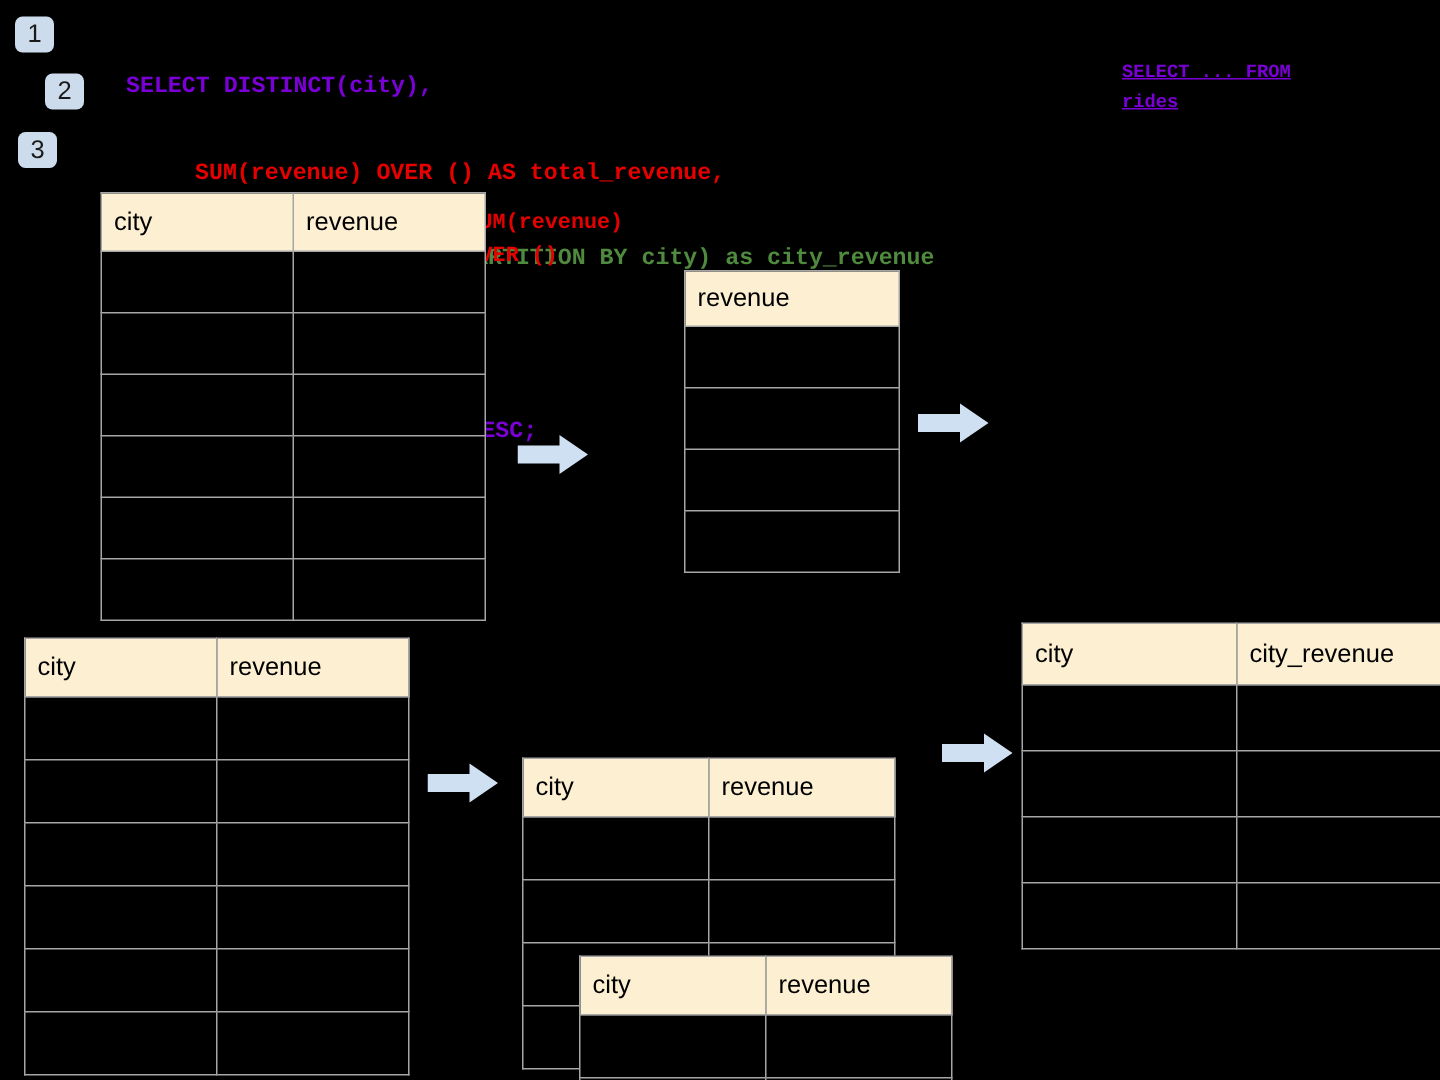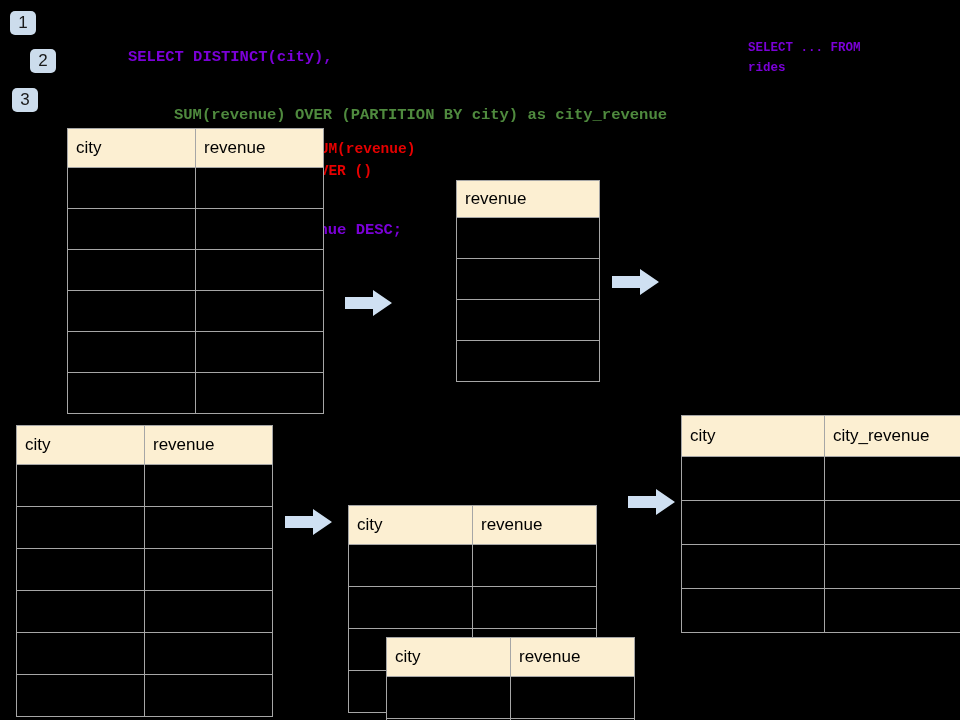--- a/index.html
+++ b/index.html
@@ -32,21 +32,21 @@
 
   
   .sql {
     position: absolute;
     font-family: "Liberation Mono", monospace;
     font-size: 15.5px;
     font-weight: bold;
     white-space: pre;
     letter-spacing: 0px;
   }
-  .sql-line { display: block; height: 21.5px; margin-left: 44px; }
+  .sql-line { display: block; height: 21.5px; }
 
   
   .annot {
     position: absolute;
     font-family: "Liberation Mono", monospace;
     font-size: 14.5px;
     font-weight: bold;
     white-space: pre;
     line-height: 22px;
   }
@@ -92,26 +92,27 @@
 <body>
 
 <div id="canvas">
 
   <div class="badge" style="left:10px; top:11px;">1</div>
   <div class="badge" style="left:30px; top:49px;">2</div>
   <div class="badge" style="left:12px; top:88px;">3</div>
 
   <div class="sql" style="left:84px; top:12px;">
     <span class="sql-line" style="color:#7b00d8;">SELECT DISTINCT(city),</span>
+    <span class="sql-line" style="color:#e60000; padding-left:46px;">SUM(revenue) OVER () AS total_revenue,</span>
     <span class="sql-line" style="color:#4f8a3e; padding-left:46px;">SUM(revenue) OVER (PARTITION BY city) as city_revenue</span>
     <span class="sql-line" style="color:#7b00d8; padding-left:23px;">FROM rides</span>
     <span class="sql-line" style="color:#7b00d8; padding-left:23px;">ORDER by city_revenue DESC;</span>
   </div>
 
-  <div class="annot-sm" style="left:748px; top:38px; color:#7b00d8;">SELECT ... FROM
+  <div class="annot-sm" style="left:748px; top:38px; color:#7b00d8;text-decoration:underline;">SELECT ... FROM
 rides</div>
 
   <div class="annot" style="left:311px; top:138px; color:#e60000;">SUM(revenue)
 OVER ()</div>
 
 
   <table class="tbl" style="left:67px; top:128px; width:238px;">
     <tbody>
         <tr>
       <th style="width:119px; height:38px;">city</th>

